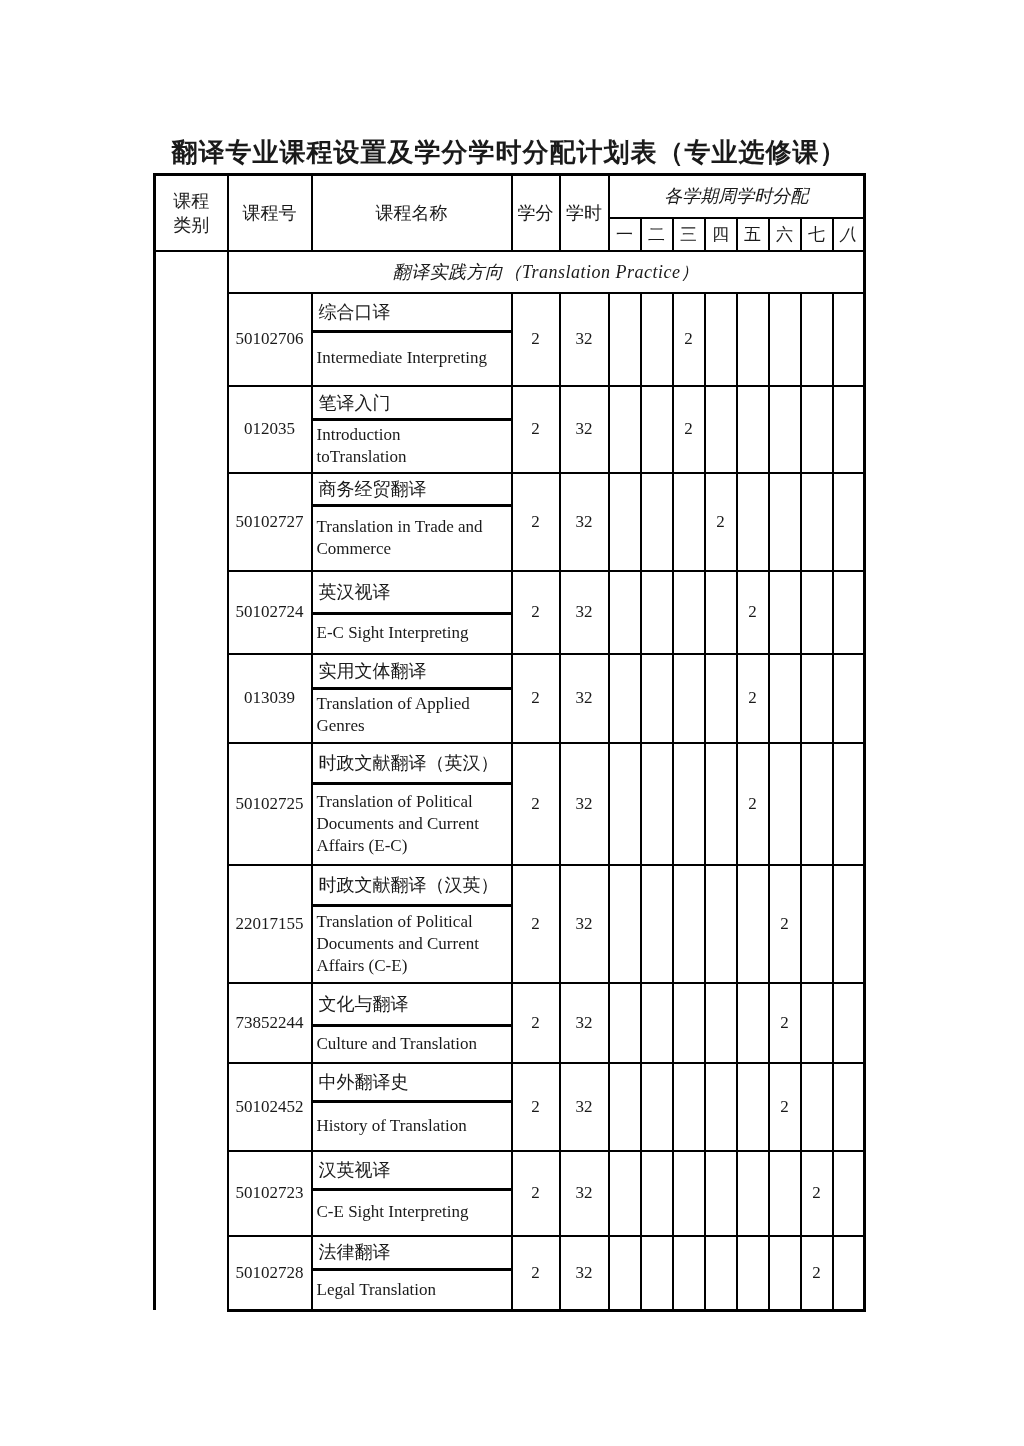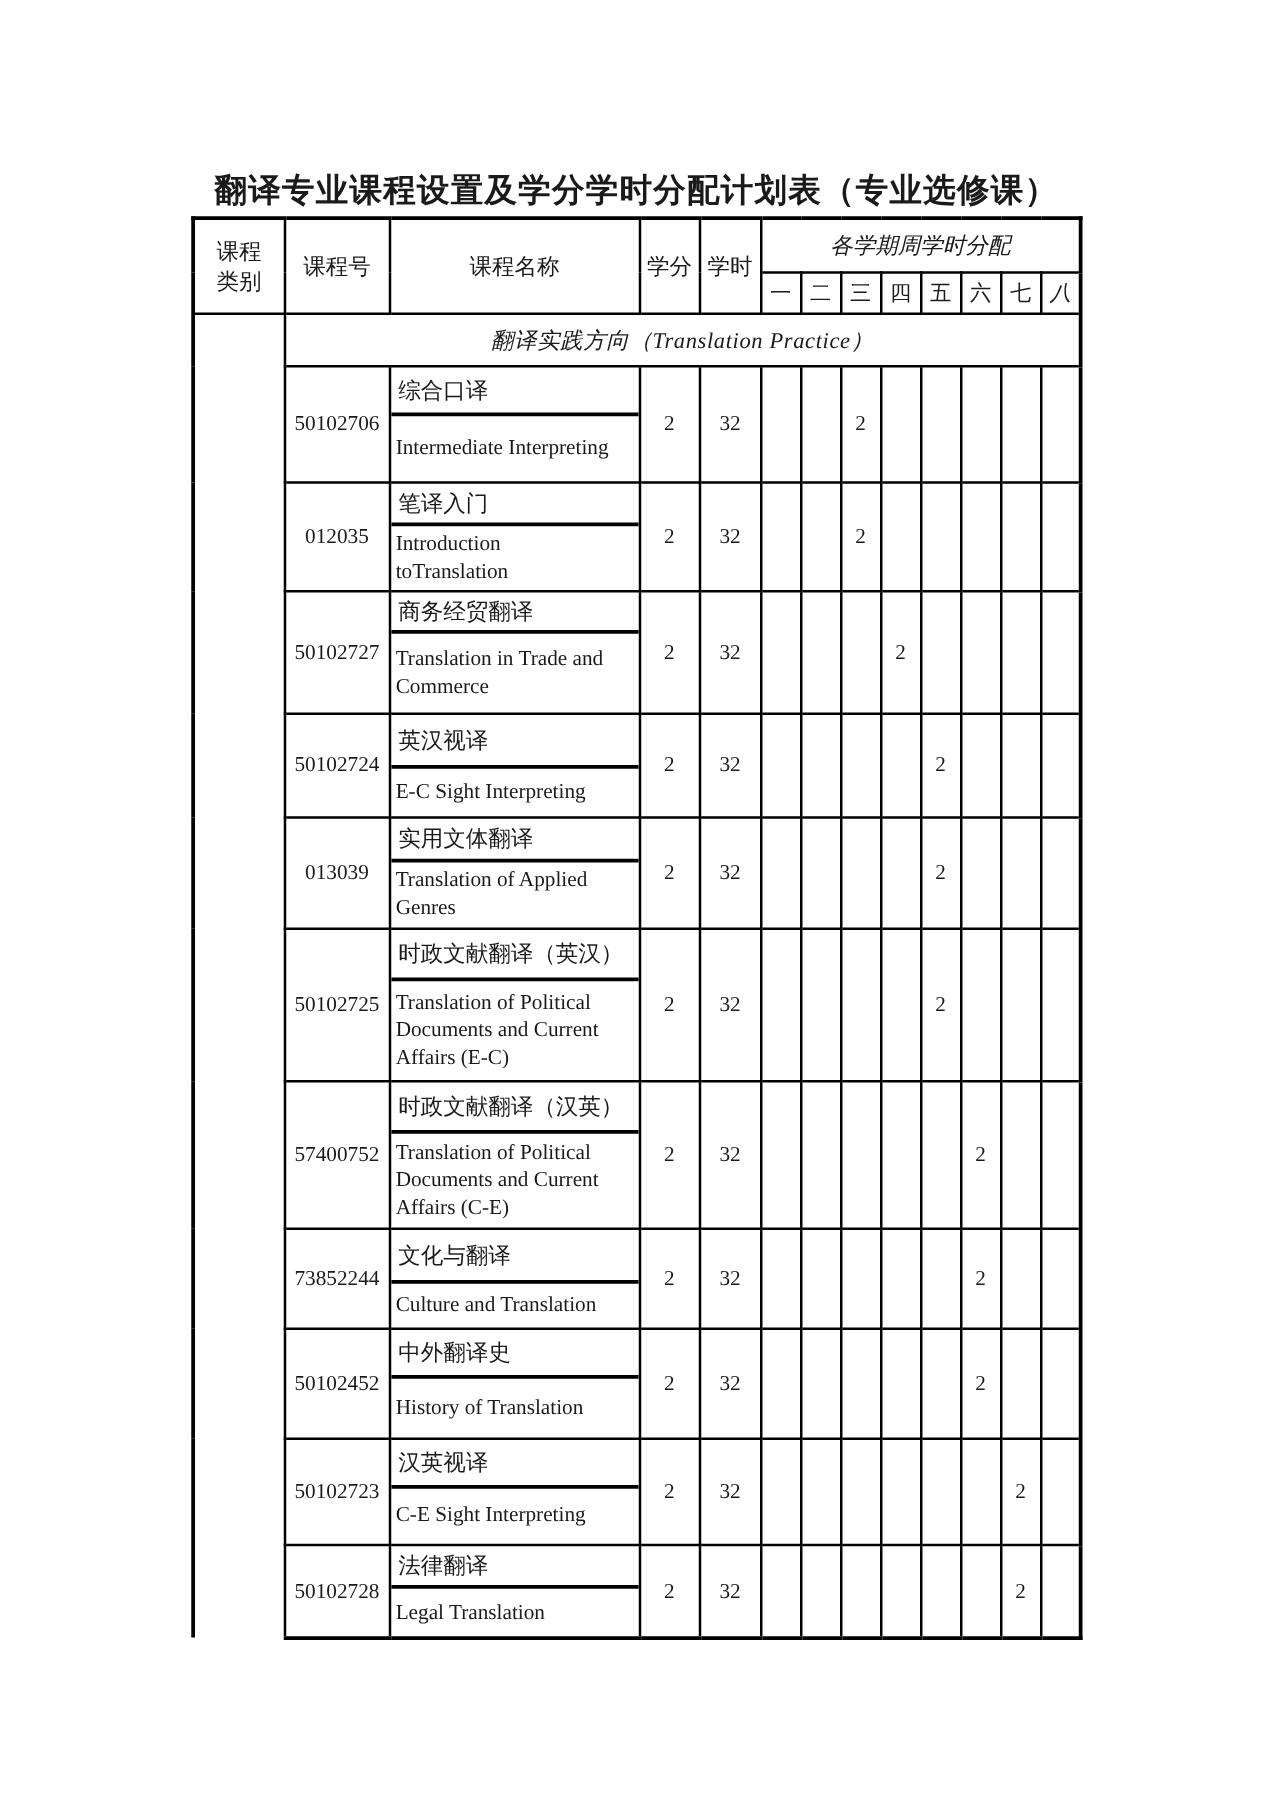--- a/index.html
+++ b/index.html
@@ -198,21 +198,21 @@
       <td class="num"></td>
       <td class="num"></td>
       <td class="num"></td>
       <td class="num">2</td>
       <td class="num"></td>
       <td class="num"></td>
       <td class="num edge-r"></td>
     </tr>
 
     <tr style="height:118px">
-      <td>57400752</td>
+      <td>22017155</td>
       <td class="name">
         <div class="namewrap" style="height:114px">
           <div class="zh" style="height:40px">时政文献翻译（汉英）</div>
           <div class="en">Translation of Political
 Documents and Current
 Affairs (C-E)</div>
         </div>
       </td>
       <td class="num">2</td>
       <td class="num">32</td>

